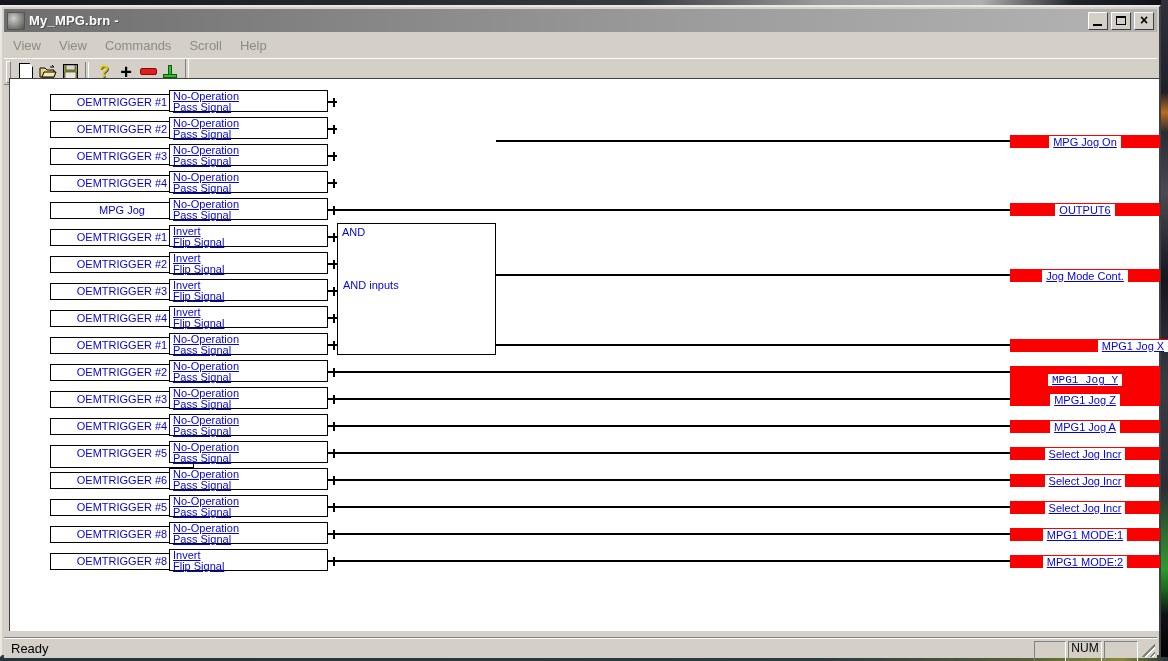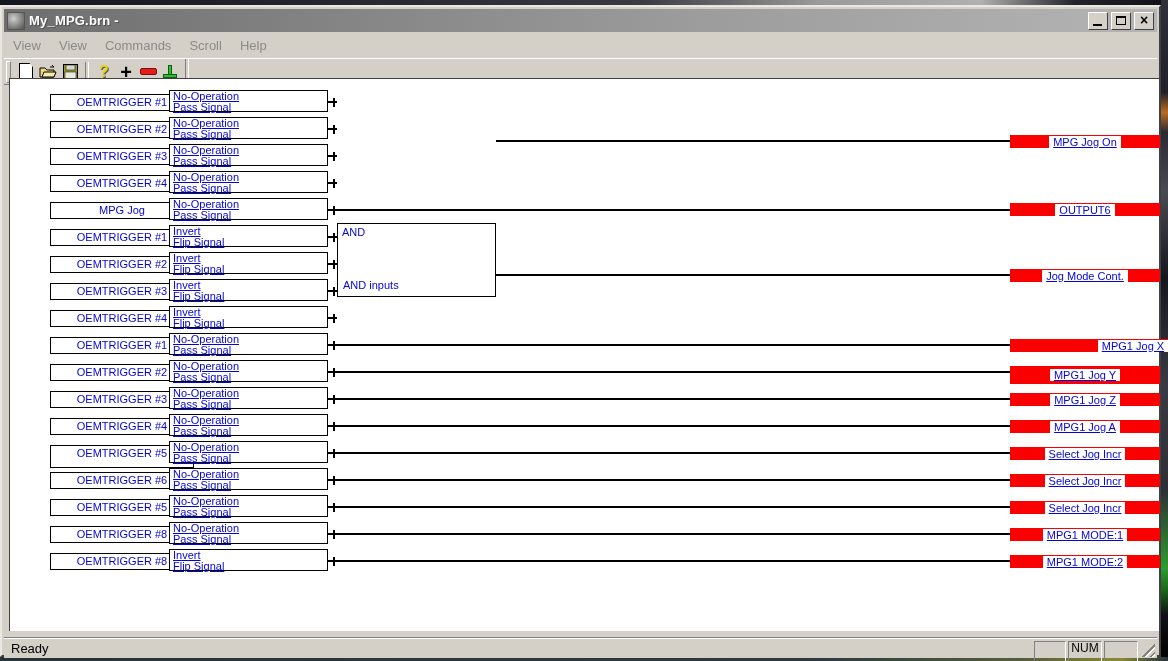--- a/index.html
+++ b/index.html
@@ -320,34 +320,34 @@
       <div class="wire" style="left: 165px; top: 557px; width: 2px; height: 9px;"></div>
       <div class="wire" style="left: 328px; top: 560px; width: 682px; height: 2px;"></div>
       <div class="wire" style="left: 333px; top: 557px; width: 2px; height: 9px;"></div>
       <div class="blk inblk" style="left: 16px; top: 553px; width: 144px; height: 17px;">OEMTRIGGER #8</div>
       <div class="blk opblk" style="left: 169px; top: 549px; width: 159px; height: 22px;">
         <span>Invert</span>
         <span>Flip Signal</span>
       </div>
       <div class="wire" style="left: 496px; top: 140px; width: 514px; height: 2px;"></div>
       <div class="wire" style="left: 496px; top: 274px; width: 514px; height: 2px;"></div>
-      <div class="blk gate" style="left: 337px; top: 223px; width: 159px; height: 74px;">AND<span class="sub">AND inputs</span></div>
+      <div class="blk gate" style="left: 337px; top: 223px; width: 159px; height: 132px;">AND<span class="sub">AND inputs</span></div>
       <div class="bar" style="top: 135px; height: 13px;">
         <span>MPG Jog On</span>
       </div>
       <div class="bar" style="top: 203px; height: 13px;">
         <span>OUTPUT6</span>
       </div>
       <div class="bar" style="top: 269px; height: 13px;">
         <span>Jog Mode Cont.</span>
       </div>
       <div class="bar" style="top: 339px; height: 13px; padding-left: 48px;">
         <span>MPG1 Jog X</span>
       </div>
-      <div class="bar" style="top: 366px; height: 18px;">
+      <div class="bar" style="top: 366px; height: 28px; font-family: Liberation Mono, monospace;">
         <span>MPG1 Jog Y</span>
       </div>
       <div class="bar" style="top: 393px; height: 13px;">
         <span>MPG1 Jog Z</span>
       </div>
       <div class="bar" style="top: 420px; height: 13px;">
         <span>MPG1 Jog A</span>
       </div>
       <div class="bar" style="top: 447px; height: 13px;">
         <span>Select Jog Incr</span>

